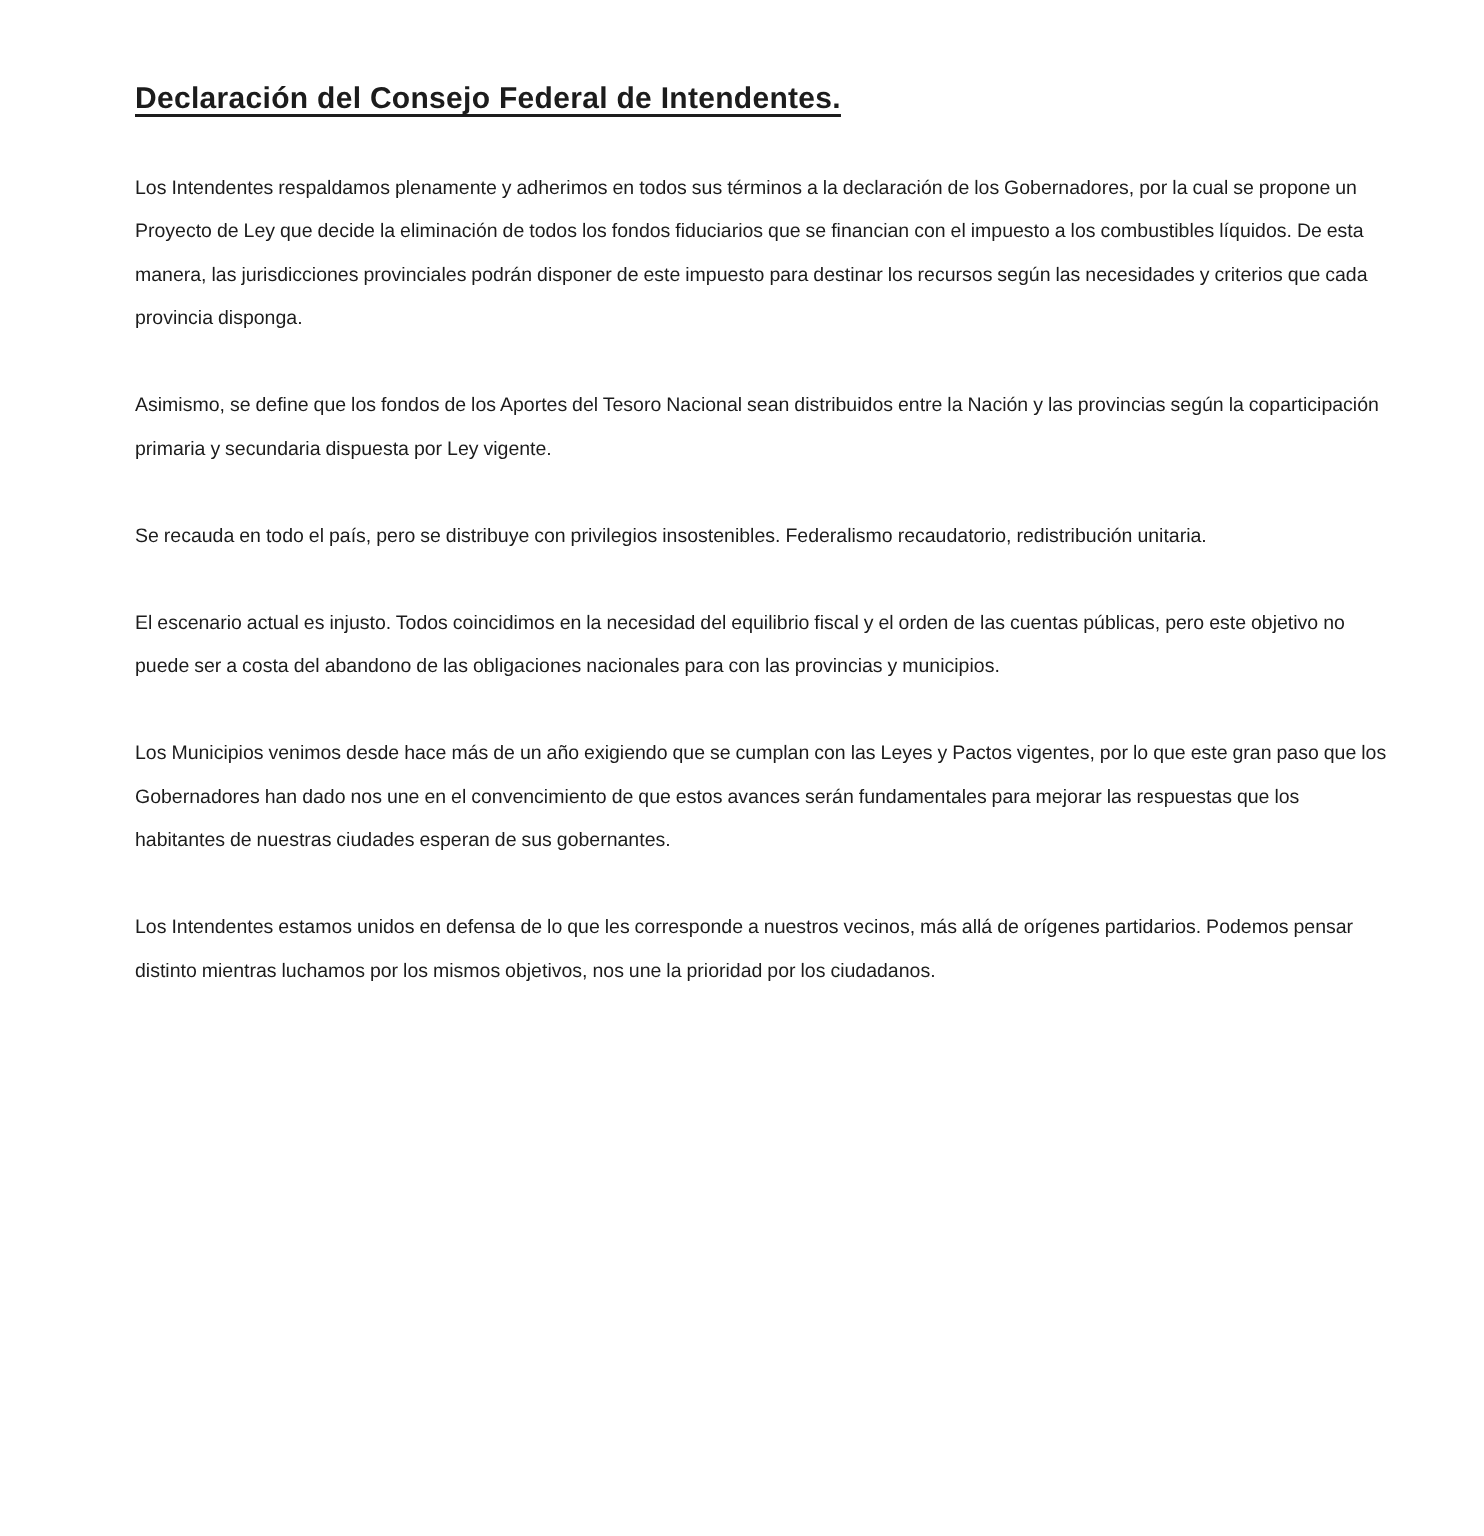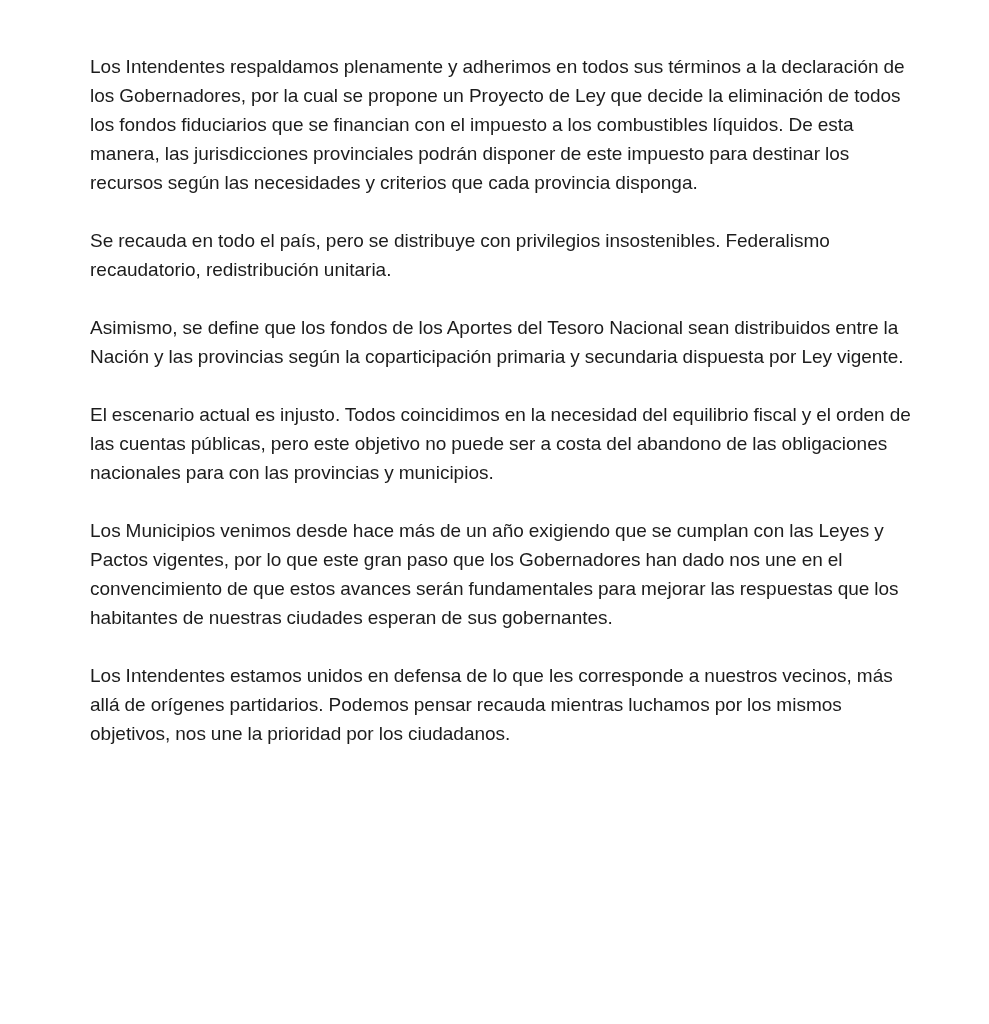--- a/index.html
+++ b/index.html
@@ -25,41 +25,42 @@
     font-size: 20px;
     line-height: 29px;
     font-weight: 700;
     letter-spacing: 0.2px;
     text-decoration: underline;
     text-decoration-thickness: 2px;
     text-underline-offset: 4px;
     margin: 0 0 29px 0;
   }
   .doc-para {
-    font-size: 19px;
+    font-size: 13px;
     line-height: 29px;
     font-weight: 400;
     margin: 0 0 29px 0;
     max-width: 836px;
     word-spacing: -0.3px;
   }
   .doc-para:last-child {
     margin-bottom: 0;
   }
 </style>
 </head>
 <body>
 
 <div class="page">
+  <h1 class="doc-title">Declaración del Consejo Federal de Intendentes.</h1>
 
   <p class="doc-para">Los Intendentes respaldamos plenamente y adherimos en todos sus términos a la declaración de los Gobernadores, por la cual se propone un Proyecto de Ley que decide la eliminación de todos los fondos fiduciarios que se financian con el impuesto a los combustibles líquidos. De esta manera, las jurisdicciones provinciales podrán disponer de este impuesto para destinar los recursos según las necesidades y criterios que cada provincia disponga.</p>
 
+  <p class="doc-para">Asimismo, se define que los fondos de los Aportes del Tesoro Nacional sean distribuidos entre la Nación y las provincias según la coparticipación primaria y secundaria dispuesta por Ley vigente.</p>
+
   <p class="doc-para">Se recauda en todo el país, pero se distribuye con privilegios insostenibles. Federalismo recaudatorio, redistribución unitaria.</p>
-
-  <p class="doc-para">Asimismo, se define que los fondos de los Aportes del Tesoro Nacional sean distribuidos entre la Nación y las provincias según la coparticipación primaria y secundaria dispuesta por Ley vigente.</p>
 
   <p class="doc-para">El escenario actual es injusto. Todos coincidimos en la necesidad del equilibrio fiscal y el orden de las cuentas públicas, pero este objetivo no puede ser a costa del abandono de las obligaciones nacionales para con las provincias y municipios.</p>
 
   <p class="doc-para">Los Municipios venimos desde hace más de un año exigiendo que se cumplan con las Leyes y Pactos vigentes, por lo que este gran paso que los Gobernadores han dado nos une en el convencimiento de que estos avances serán fundamentales para mejorar las respuestas que los habitantes de nuestras ciudades esperan de sus gobernantes.</p>
 
 
-  <p class="doc-para">Los Intendentes estamos unidos en defensa de lo que les corresponde a nuestros vecinos, más allá de orígenes partidarios. Podemos pensar recauda mientras luchamos por los mismos objetivos, nos une la prioridad por los ciudadanos.</p>
+  <p class="doc-para">Los Intendentes estamos unidos en defensa de lo que les corresponde a nuestros vecinos, más allá de orígenes partidarios. Podemos pensar distinto mientras luchamos por los mismos objetivos, nos une la prioridad por los ciudadanos.</p>
 </div>
 
 </body></html>

